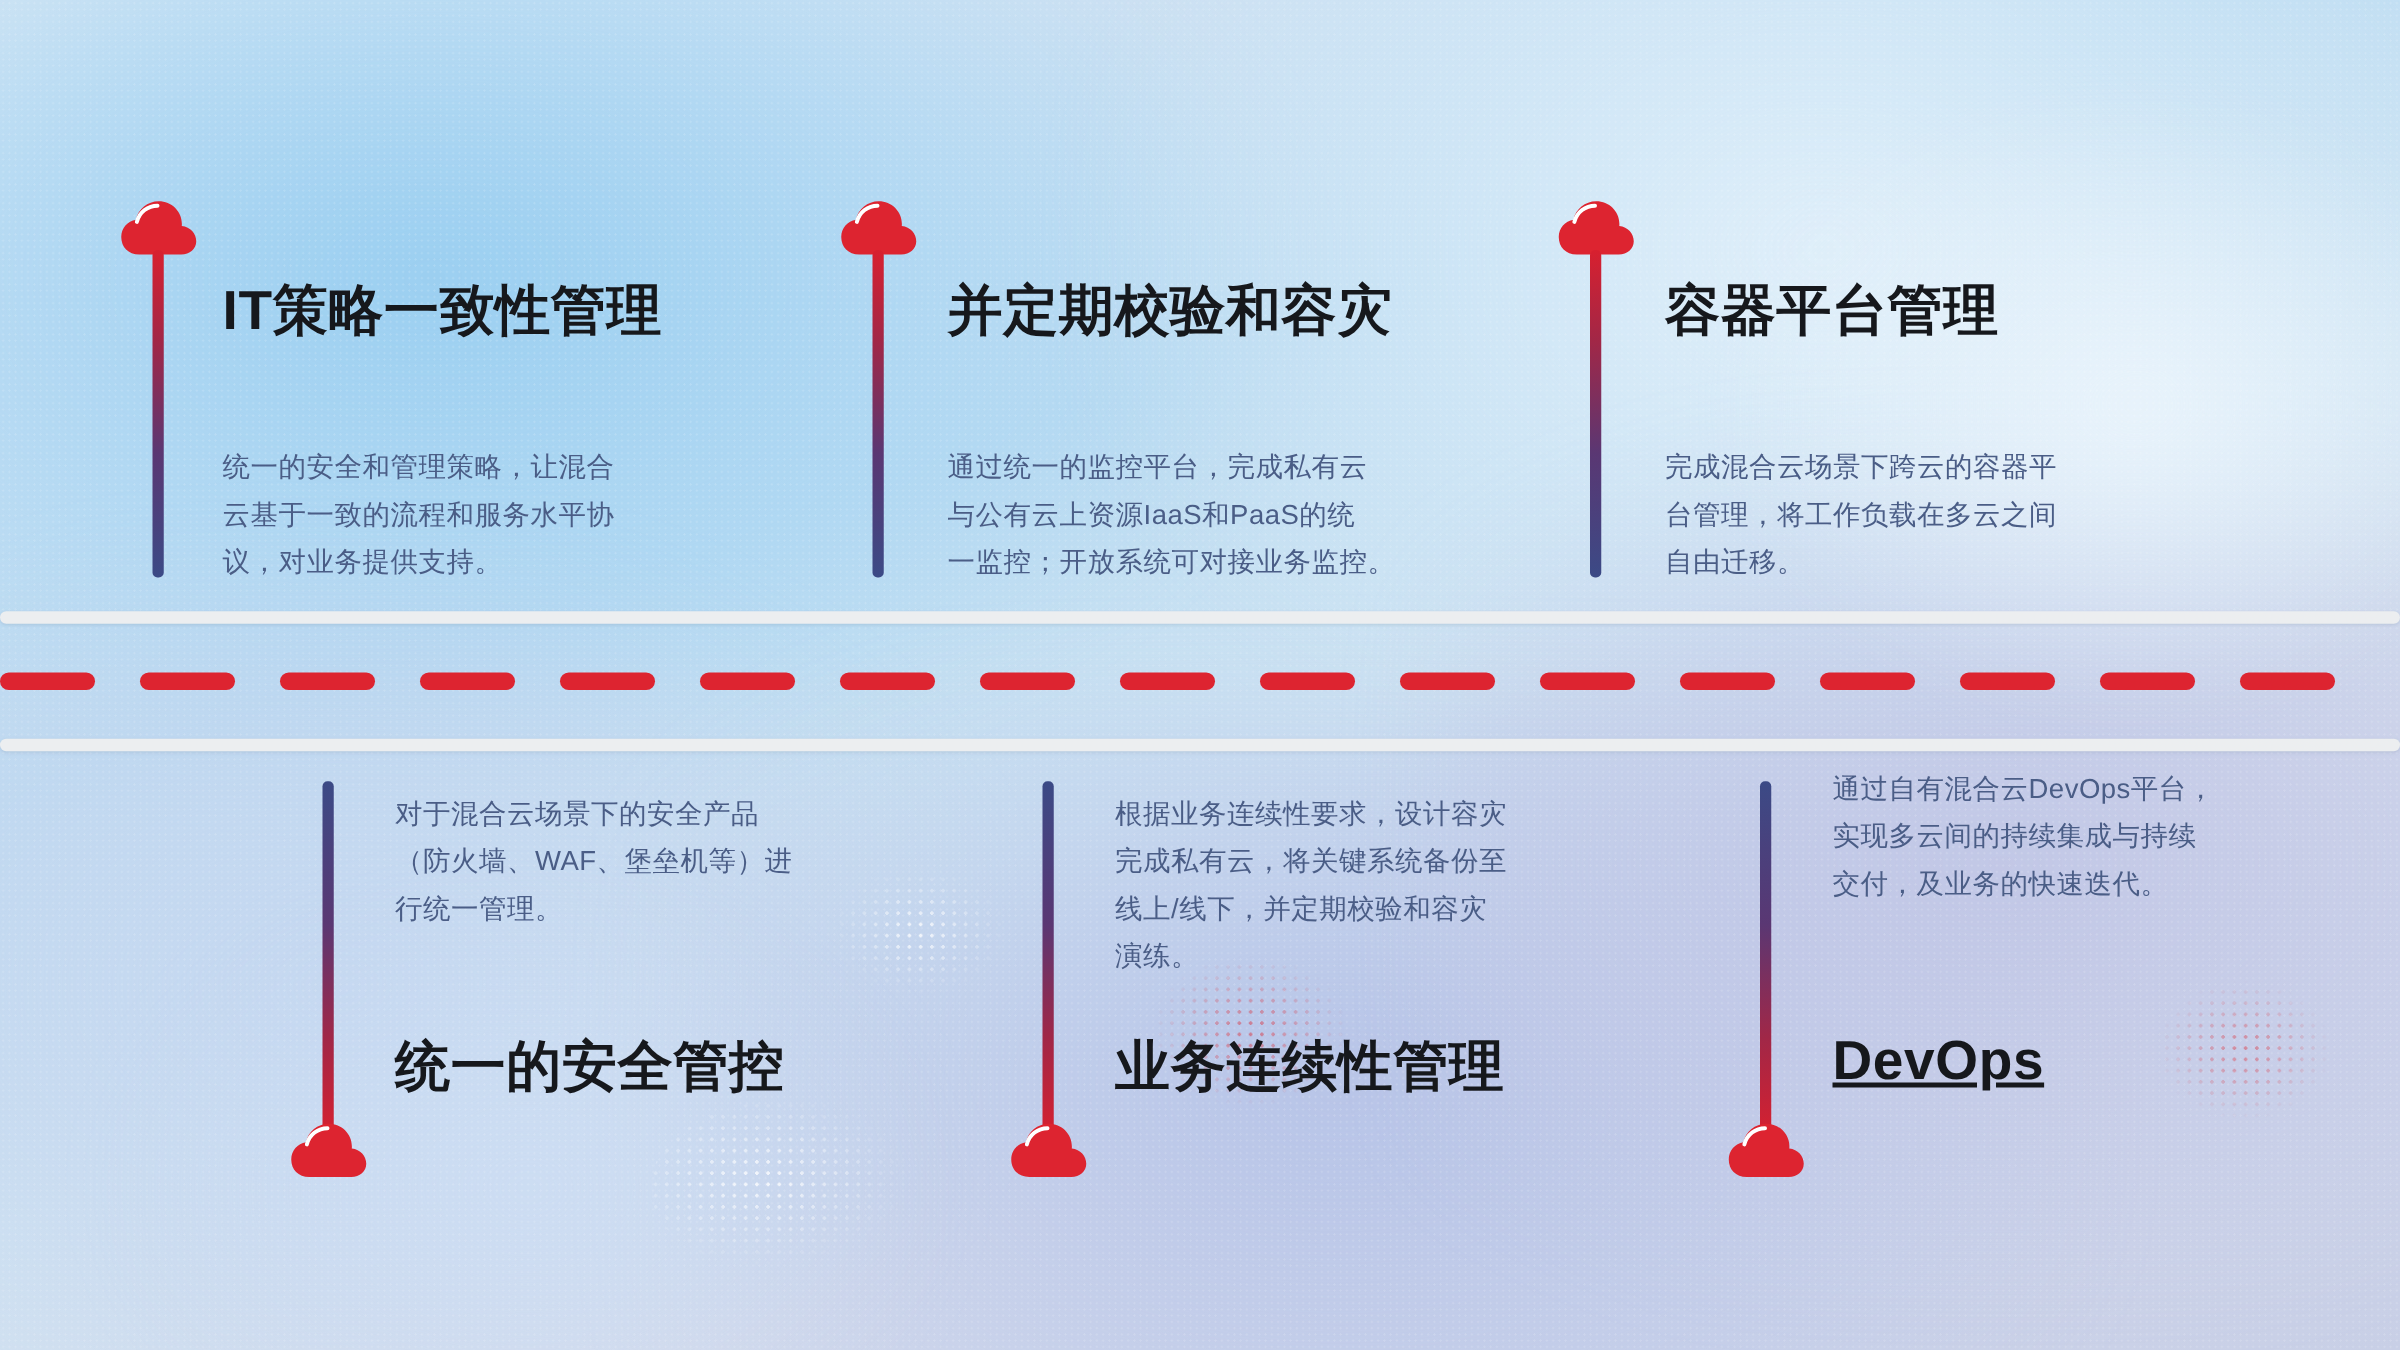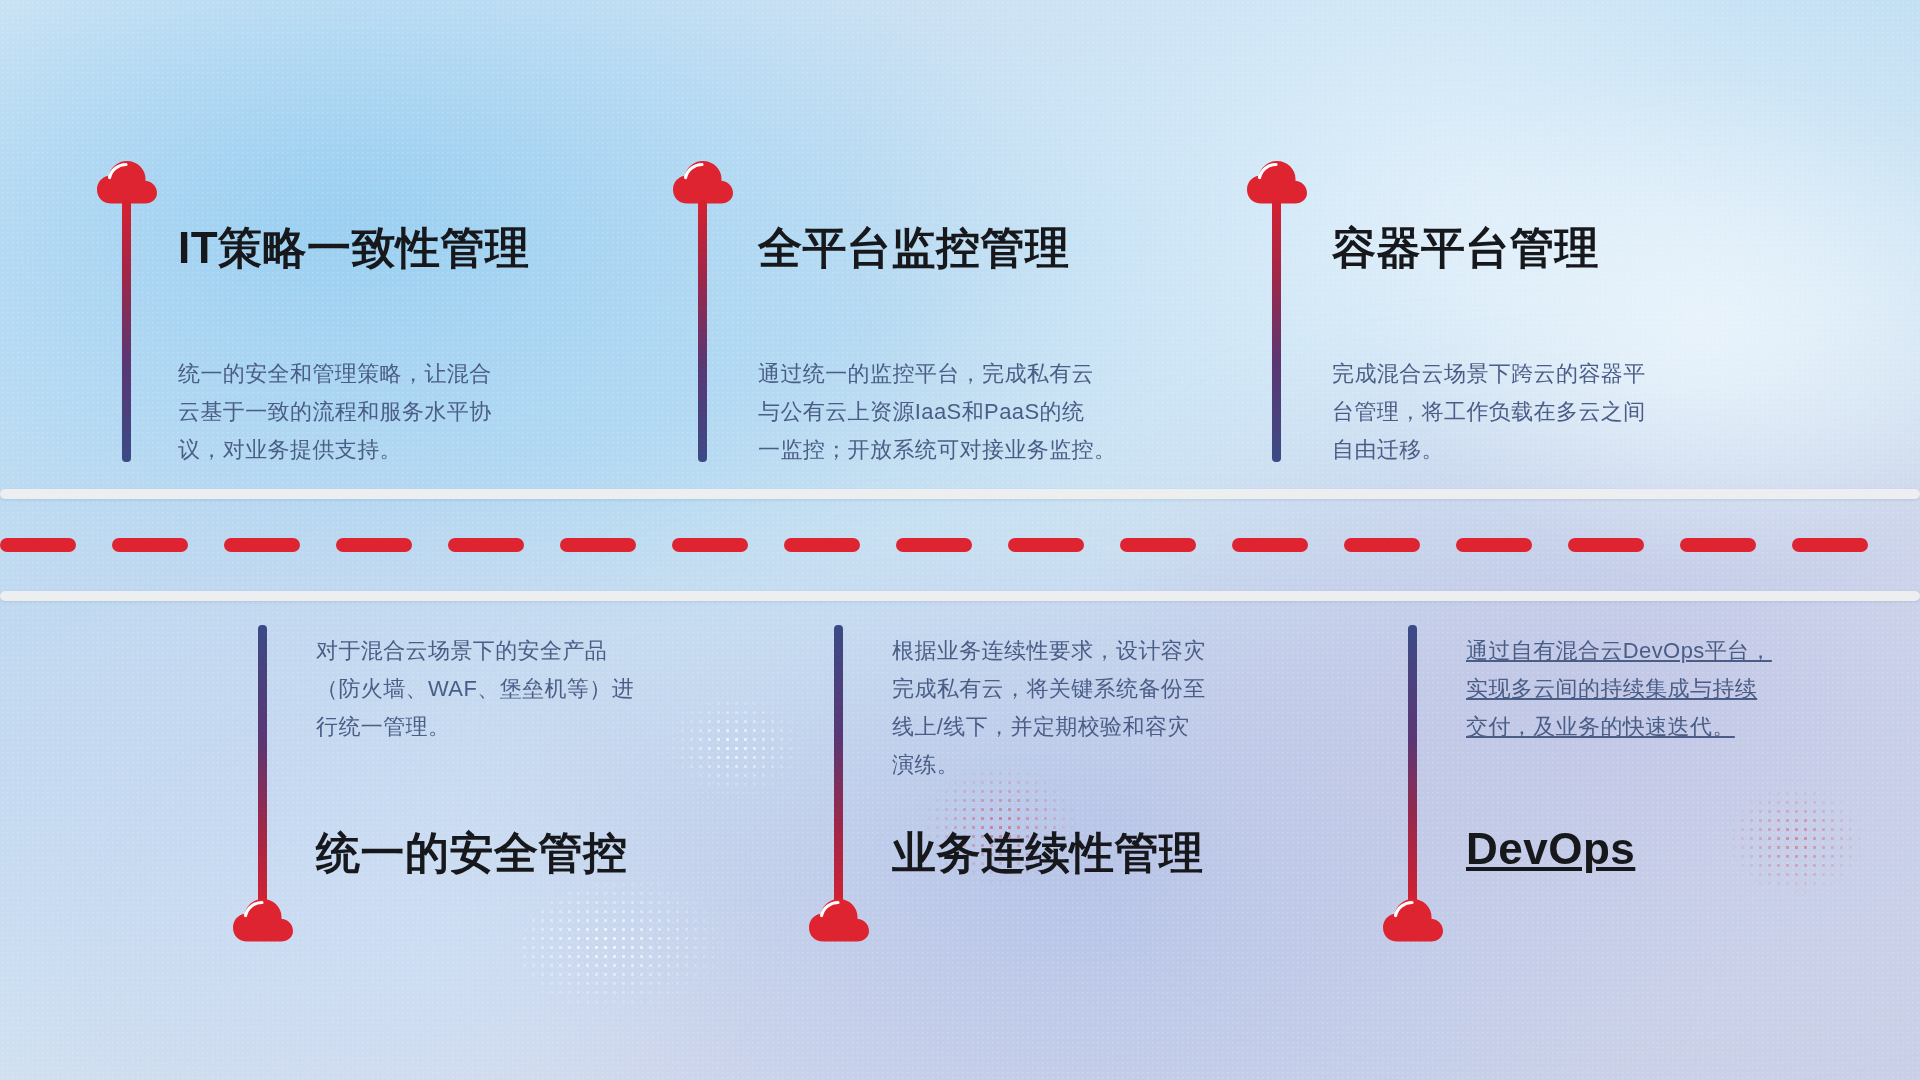--- a/index.html
+++ b/index.html
@@ -150,21 +150,21 @@
 云基于一致的流程和服务水平协
 议，对业务提供支持。</div>
 </div>
 
 <div class="col">
   <svg class="cloud" style="left:672px;top:160px;" viewBox="0 0 62 44">
     <path d="M15.5 43.5 C6.5 43.5 1 37.5 1 29.5 C1 22.5 6 16.8 12.8 15.8 C14.5 7.2 22 1 31 1 C41.2 1 49.5 9 49.5 19 C49.5 19.6 49.5 20.2 49.4 20.8 C56.3 21.6 61 26.8 61 33 C61 39.3 55.8 43.5 49 43.5 Z" fill="#dd2430"></path>
     <path d="M13.5 17.5 C15.5 9.5 22.5 4.5 30 4.5" fill="none" stroke="#ffffff" stroke-width="3.2" stroke-linecap="round"></path>
   </svg>
   <div class="stem down" style="left:698px;top:200px;height:262px;"></div>
-  <div class="heading" style="left:758px;top:219px;">全平台监控管理</div>
+  <div class="heading" style="left:758px;top:219px;">并定期校验和容灾</div>
   <div class="body-text" style="left:758px;top:355px;width:470px;">通过统一的监控平台，完成私有云
 与公有云上资源IaaS和PaaS的统
 一监控；开放系统可对接业务监控。</div>
 </div>
 
 <div class="col">
   <svg class="cloud" style="left:1246px;top:160px;" viewBox="0 0 62 44">
     <path d="M15.5 43.5 C6.5 43.5 1 37.5 1 29.5 C1 22.5 6 16.8 12.8 15.8 C14.5 7.2 22 1 31 1 C41.2 1 49.5 9 49.5 19 C49.5 19.6 49.5 20.2 49.4 20.8 C56.3 21.6 61 26.8 61 33 C61 39.3 55.8 43.5 49 43.5 Z" fill="#dd2430"></path>
     <path d="M13.5 17.5 C15.5 9.5 22.5 4.5 30 4.5" fill="none" stroke="#ffffff" stroke-width="3.2" stroke-linecap="round"></path>
   </svg>
@@ -223,17 +223,17 @@
 演练。</div>
   <div class="heading" style="left:892px;top:824px;">业务连续性管理</div>
 </div>
 
 <div class="col">
   <div class="stem up" style="left:1408px;top:625px;height:286px;"></div>
   <svg class="cloud" style="left:1382px;top:898px;" viewBox="0 0 62 44">
     <path d="M15.5 43.5 C6.5 43.5 1 37.5 1 29.5 C1 22.5 6 16.8 12.8 15.8 C14.5 7.2 22 1 31 1 C41.2 1 49.5 9 49.5 19 C49.5 19.6 49.5 20.2 49.4 20.8 C56.3 21.6 61 26.8 61 33 C61 39.3 55.8 43.5 49 43.5 Z" fill="#dd2430"></path>
     <path d="M13.5 17.5 C15.5 9.5 22.5 4.5 30 4.5" fill="none" stroke="#ffffff" stroke-width="3.2" stroke-linecap="round"></path>
   </svg>
-  <div class="body-text" style="left:1466px;top:632px;width:420px;text-decoration:underline;">通过自有混合云DevOps平台，
+  <div class="body-text" style="left:1466px;top:612px;width:420px;">通过自有混合云DevOps平台，
 实现多云间的持续集成与持续
 交付，及业务的快速迭代。</div>
   <div class="heading" style="left:1466px;top:824px;text-decoration:underline;">DevOps</div>
 </div>
 
 </body></html>

